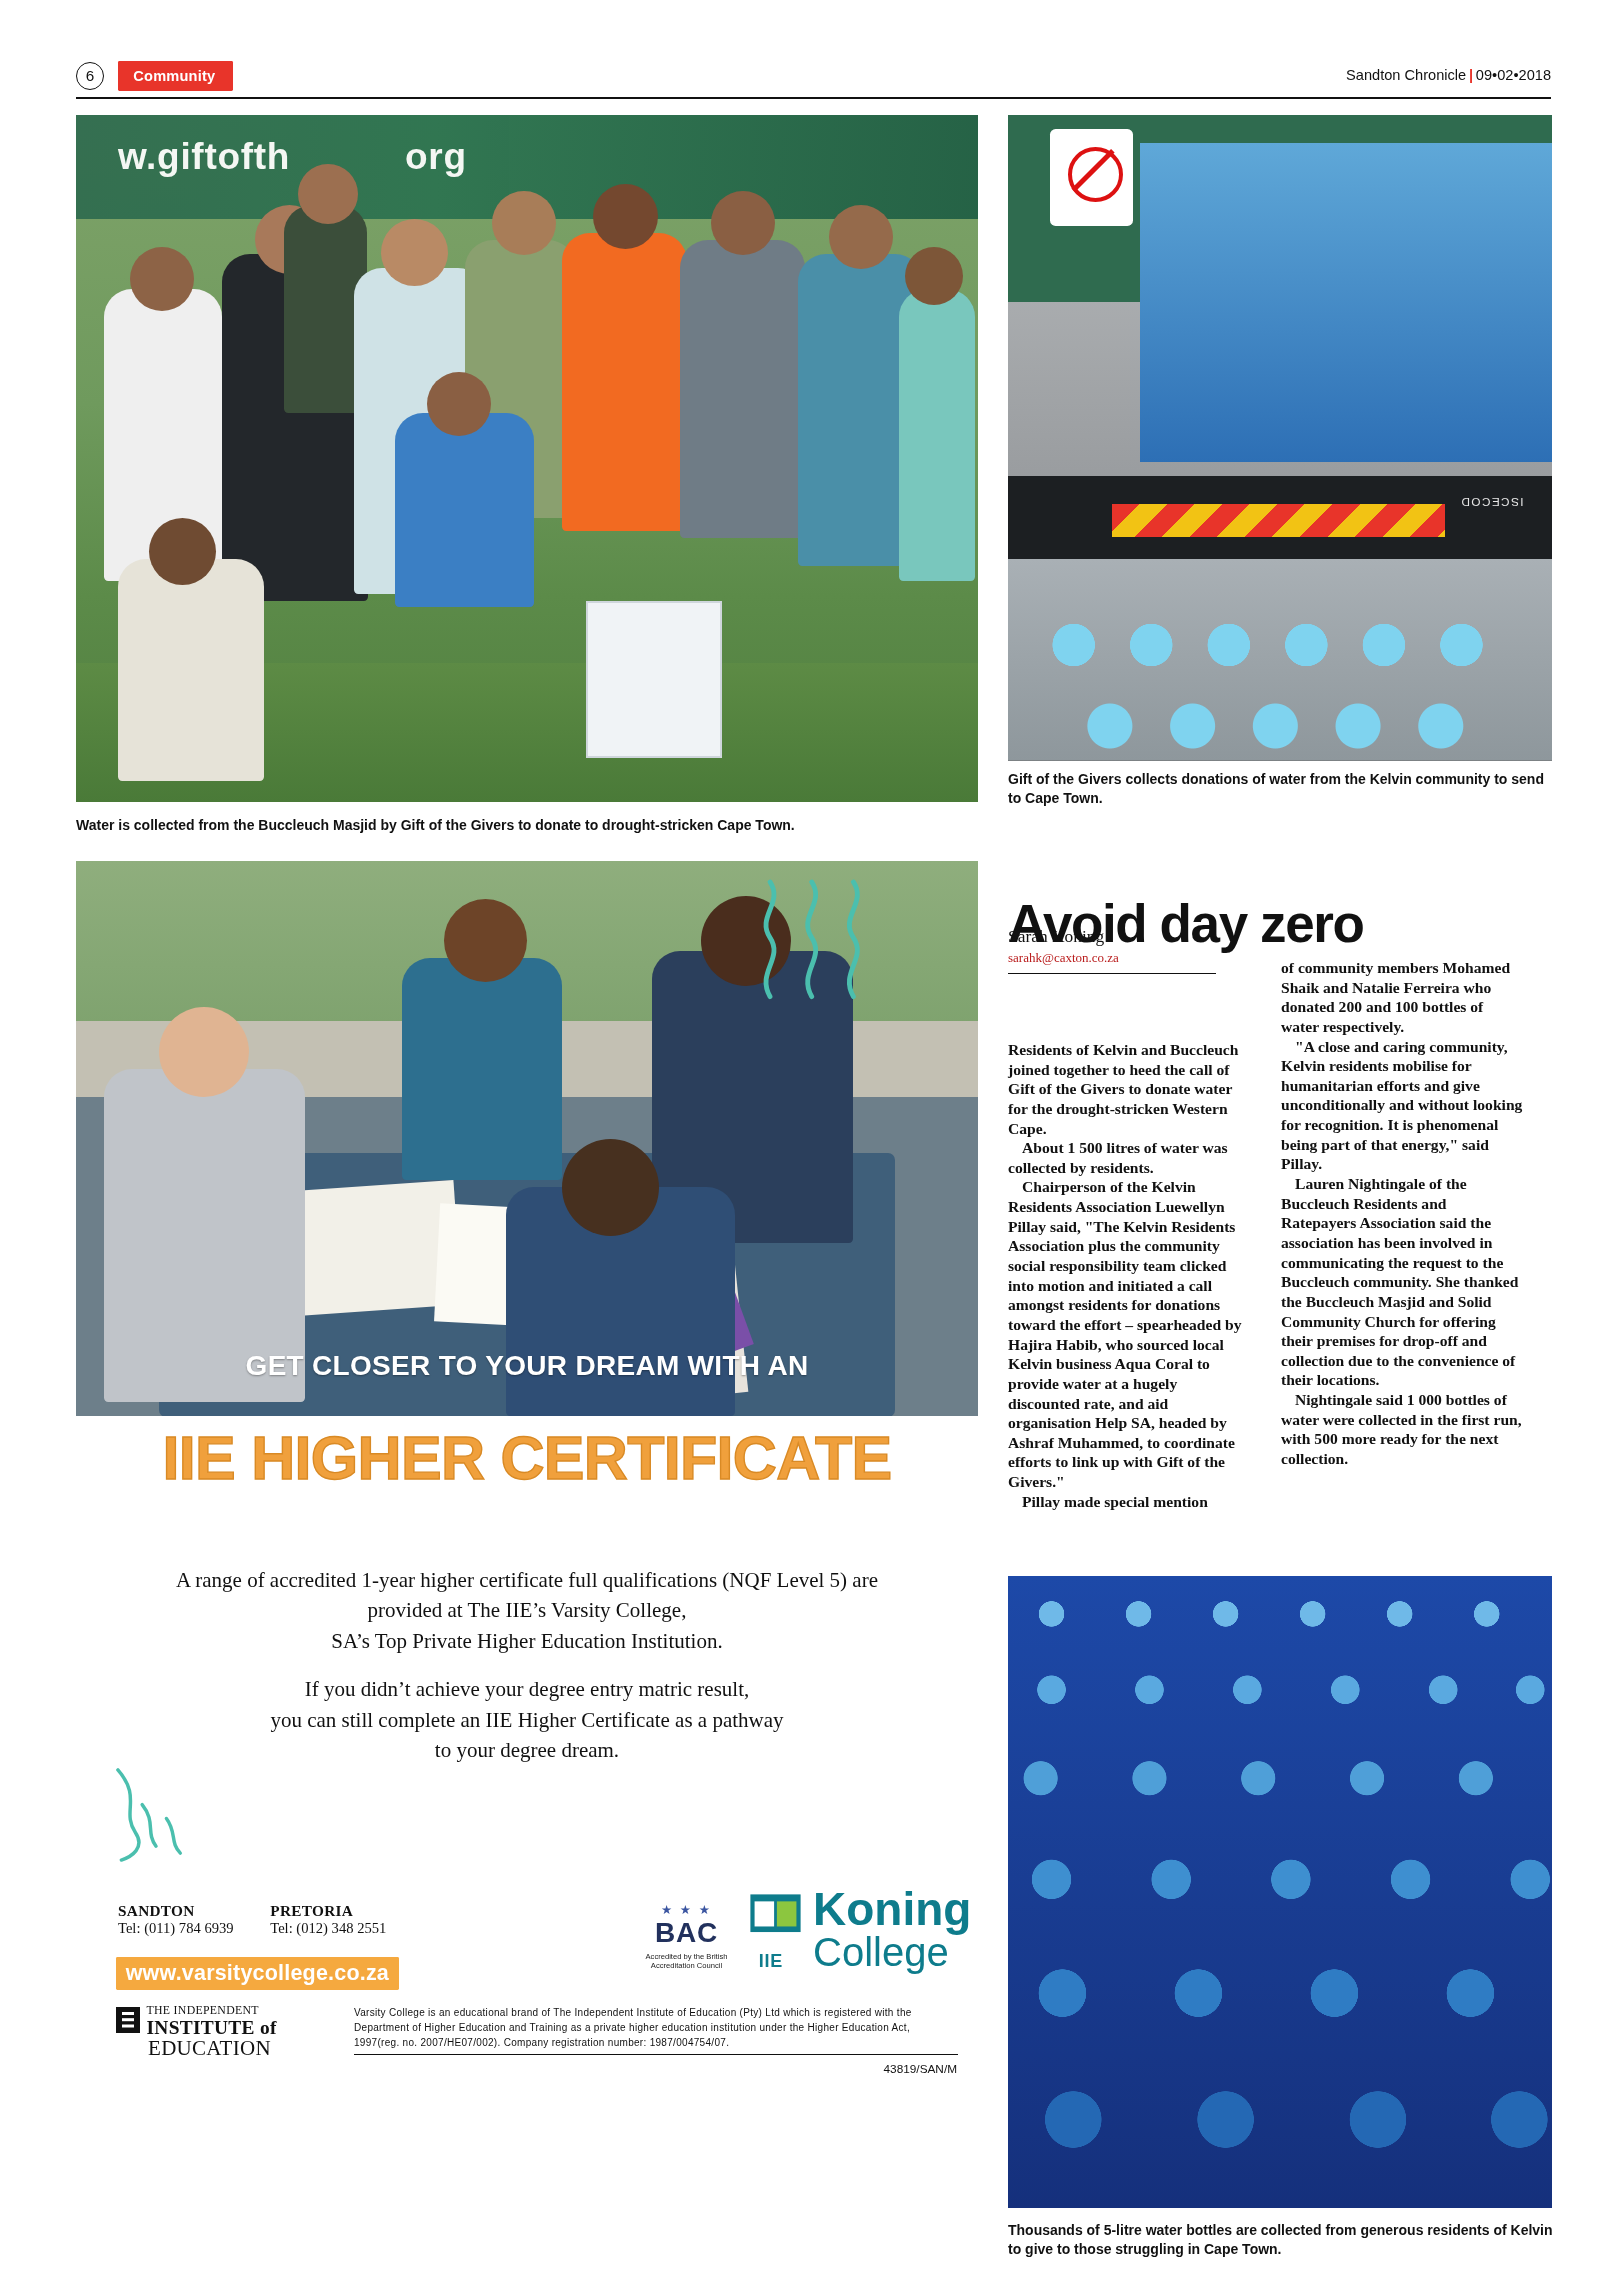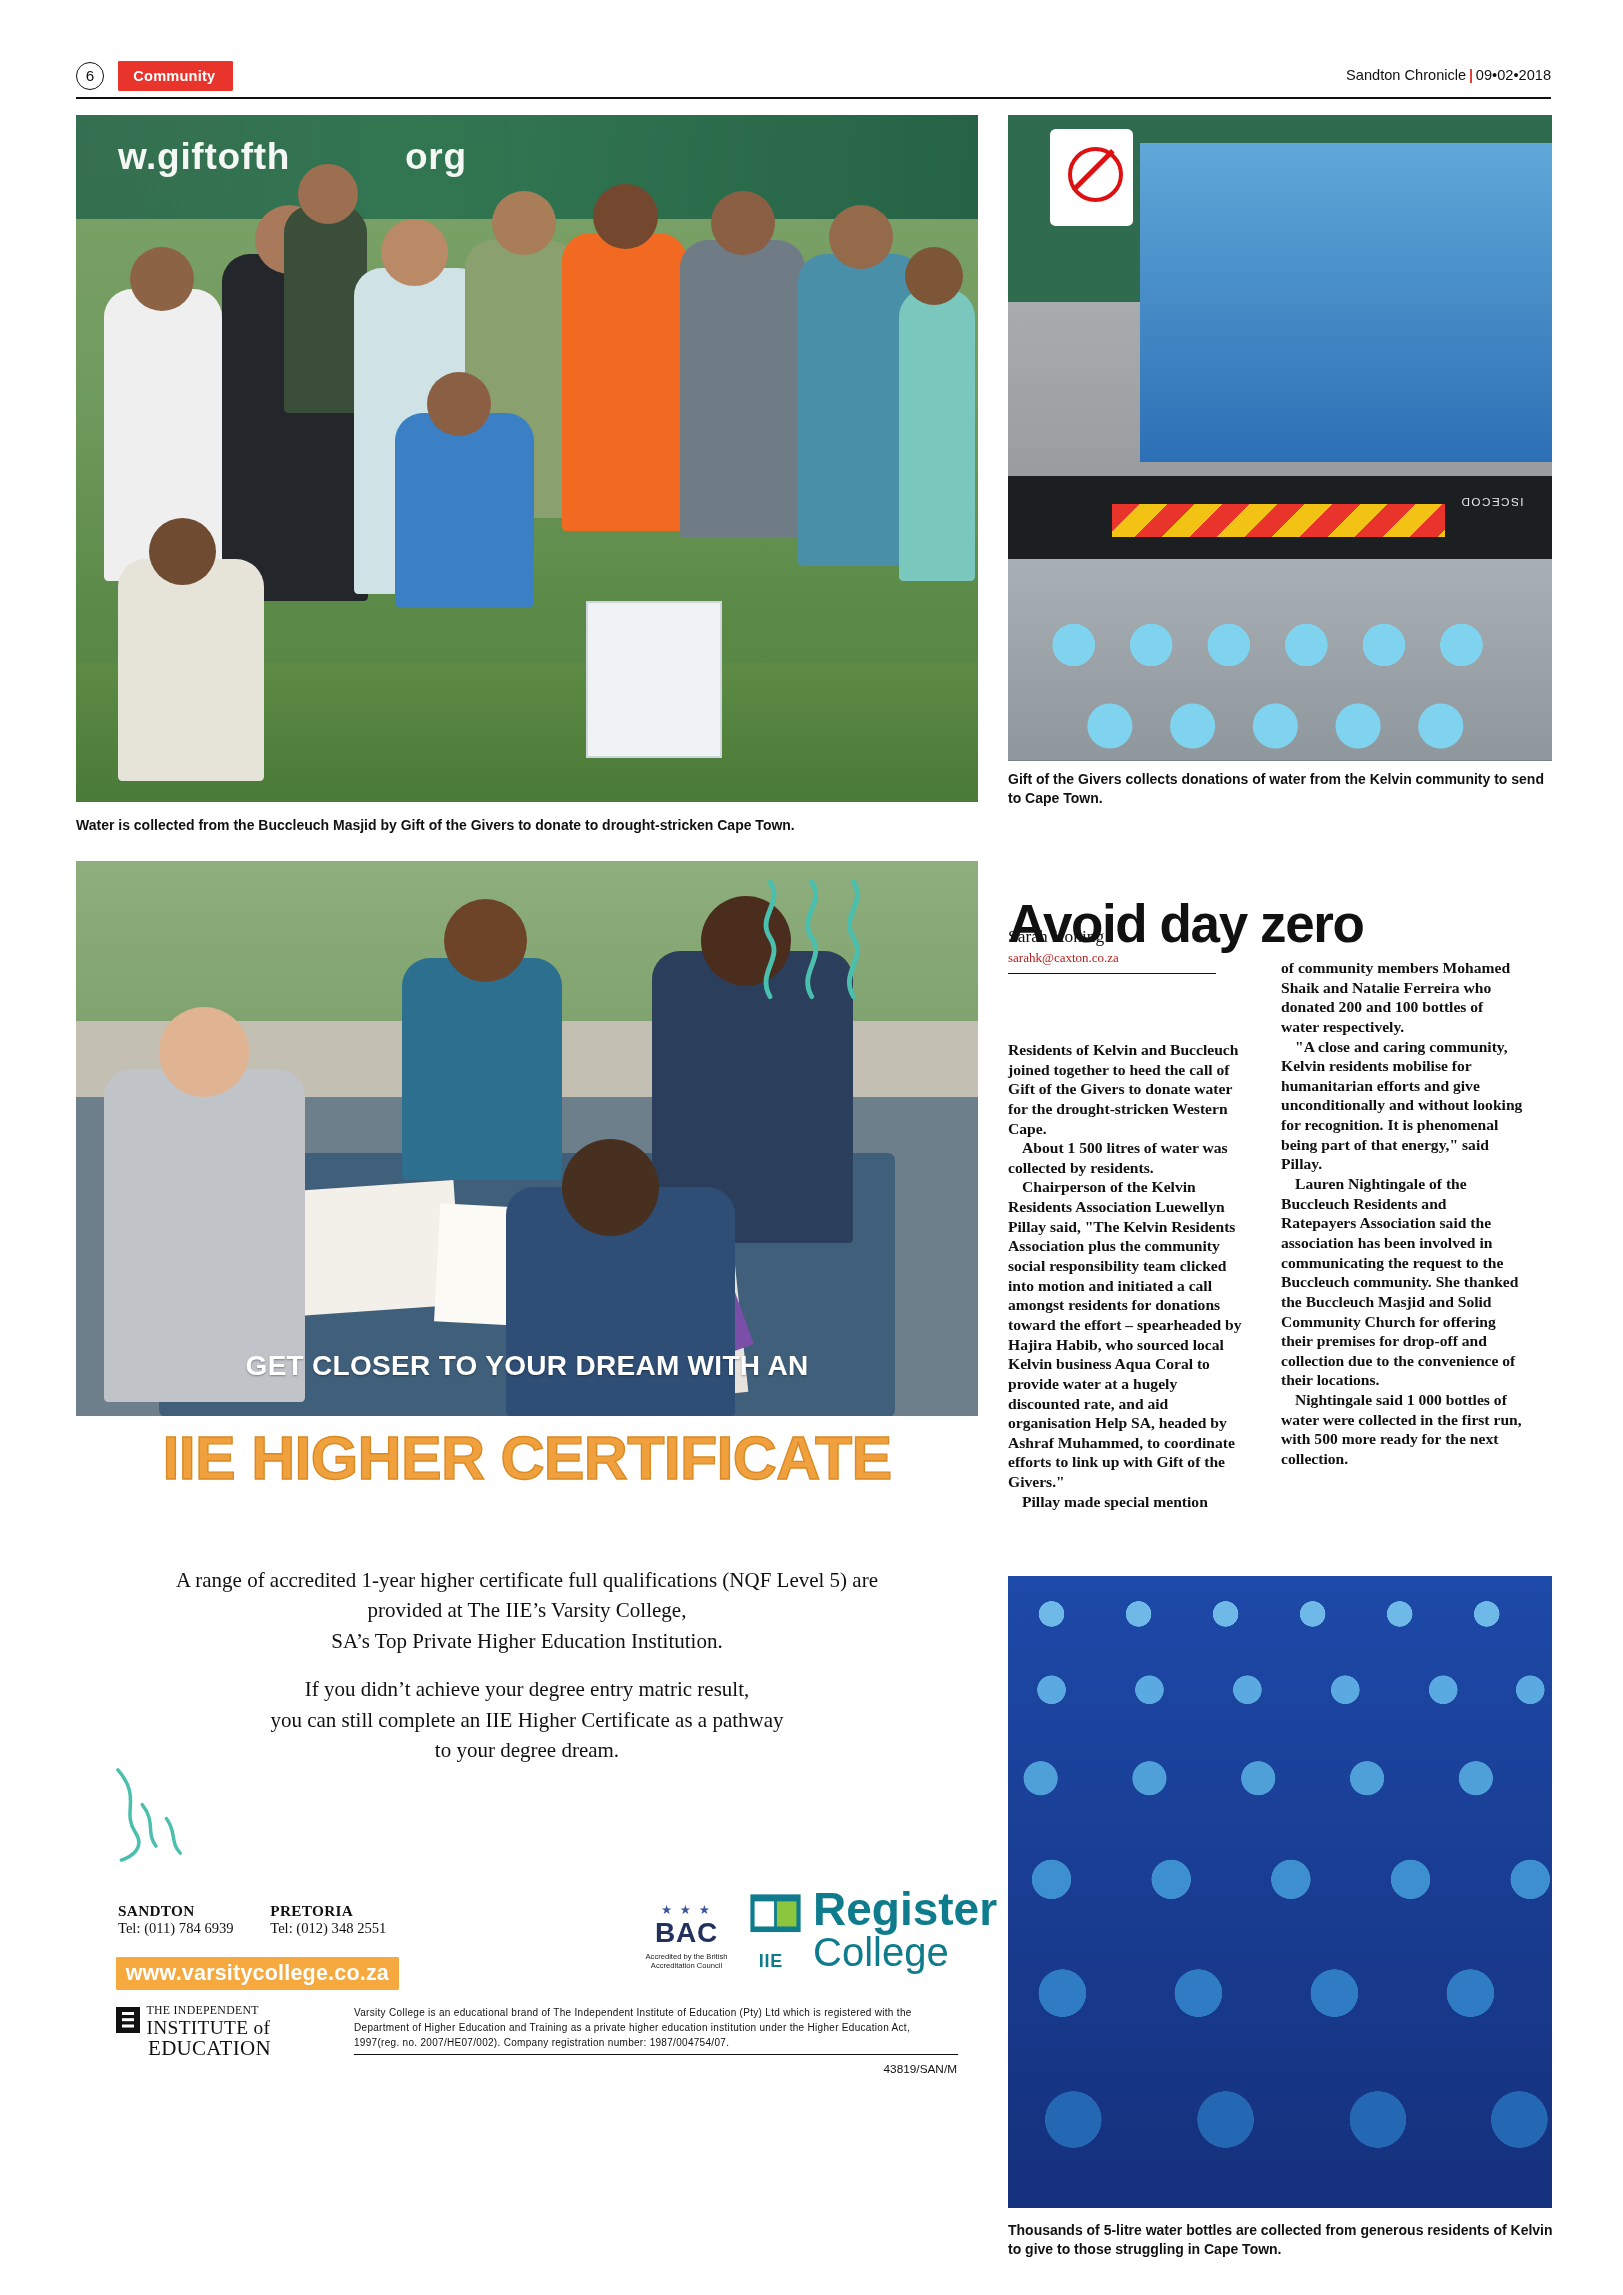--- a/index.html
+++ b/index.html
@@ -347,21 +347,21 @@
   }
   .iie-block .iie-sq {
     position: absolute; left: 0; top: 4.2px; width: 23.6px; height: 26px;
     background: #111;
   }
   .iie-block .iie-sq:after{
     content:""; position:absolute; left:5.6px; top:4.9px; width:12.5px; height:2.8px; background:#fff;
     box-shadow: 0 6.2px 0 #fff, 0 12.5px 0 #fff;
   }
   .iie-block .l1 { margin-left: 30.5px; font-size: 11.8px; letter-spacing: 0.3px; }
-  .iie-block .l2 { margin-left: 30.5px; font-size: 19.4px; font-weight: normal; letter-spacing: 0.3px; line-height: 1;}
+  .iie-block .l2 { margin-left: 30.5px; font-size: 19.4px; font-weight: bold; letter-spacing: 0.3px; line-height: 1;}
   .iie-block .l3 { margin-left: 32px; font-size: 21px; letter-spacing: 0.3px; line-height: 1.05;}
   .ad-legal {
     position: absolute;
     left: 278px; top: 589px;
     width: 604px;
     font-family: "Liberation Sans", sans-serif;
     font-size: 10px;
     line-height: 1.5;
     letter-spacing: 0.3px;
     color: #111;
@@ -540,21 +540,21 @@
     </div>
 
     <div class="varsity-logo">
       <div class="vl-mark">
         <svg width="53" height="53" viewBox="0 0 76 76">
           <rect x="2" y="2" width="72" height="54" fill="#0e7c8c"></rect>
           <path d="M8,12 L36,12 L36,48 L8,48 Z" fill="#ffffff"></path>
           <path d="M40,12 L68,12 L68,48 L40,48 Z" fill="#8cc63f"></path>
         </svg>
       </div>
-      <div class="vl-v">Register</div>
+      <div class="vl-v">Koning</div>
       <div class="vl-c">College</div>
       <div class="vl-iie">IIE</div>
     </div>
 
     <div class="iie-block">
       <div class="iie-sq"></div>
       <div class="l1">THE INDEPENDENT</div>
       <div class="l2">INSTITUTE of</div>
       <div class="l3">EDUCATION</div>
     </div>

